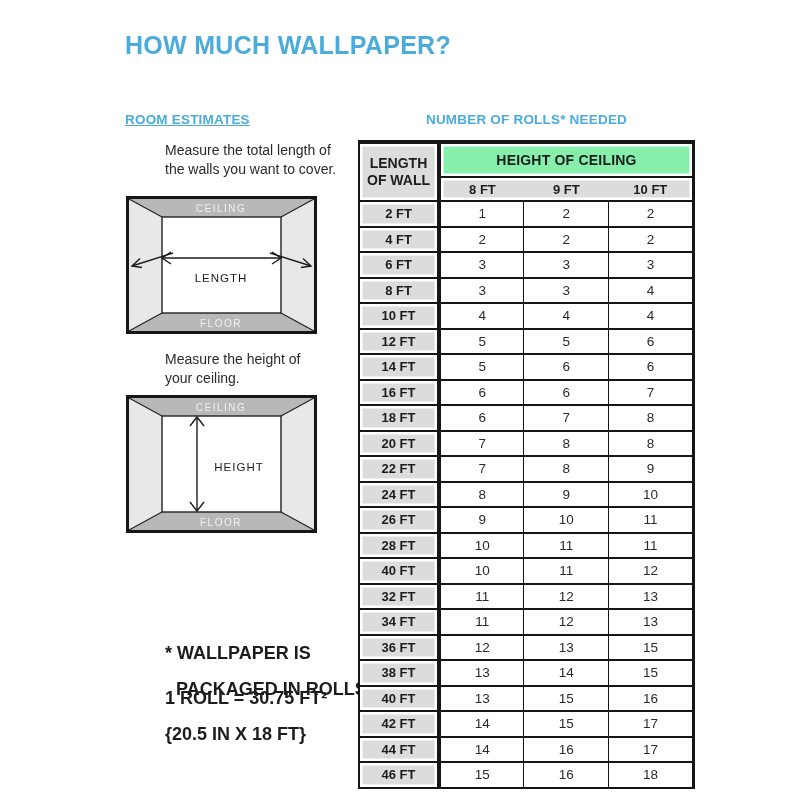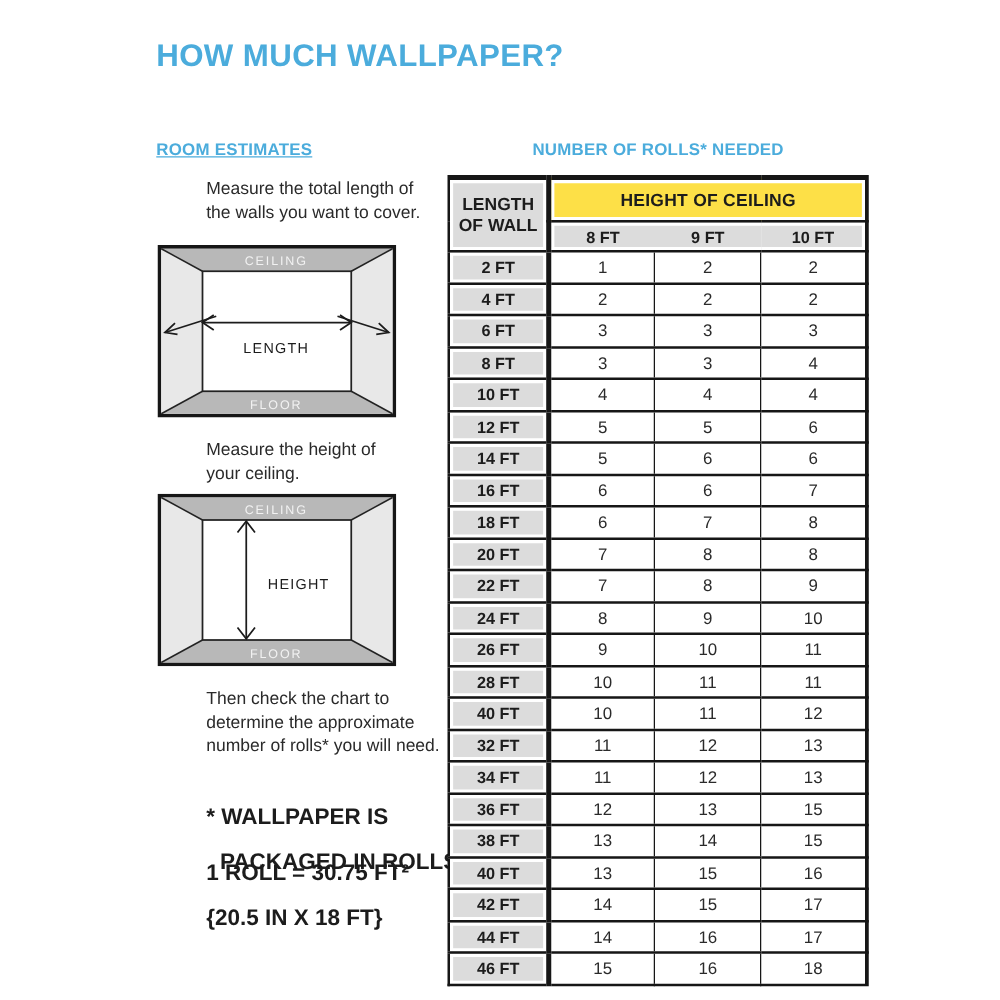--- a/index.html
+++ b/index.html
@@ -87,21 +87,21 @@
     background: #dcdcdc;
     box-shadow: inset 0 0 0 2.5px #fff;
     border-right: 4px solid #161616;
     font-size: 14px;
     font-weight: bold;
     color: #1c1c1c;
     white-space: pre-line;
     line-height: 17px;
   }
   th.group {
-    background: #fde047;
+    background: #86efac;
     box-shadow: inset 0 0 0 2.5px #fff;
     border-bottom: 2px solid #161616;
     font-size: 14px;
     font-weight: bold;
     color: #1c1c1c;
     letter-spacing: 0.2px;
   }
   th.sub {
     background: #dcdcdc;
     box-shadow: inset 0 2.5px 0 #fff, inset 0 -2.5px 0 #fff;
@@ -188,23 +188,20 @@
     <g stroke="#1c1c1c" stroke-width="1.4" fill="none">
       <line x1="71" y1="22" x2="71" y2="116"></line>
       <polyline points="64,31 71,22 78,31"></polyline>
       <polyline points="64,107 71,116 78,107"></polyline>
     </g>
     <text x="95" y="16" text-anchor="middle" font-size="10" letter-spacing="1.5" fill="#f2f2f2">CEILING</text>
     <text x="95" y="131" text-anchor="middle" font-size="10" letter-spacing="1.5" fill="#f2f2f2">FLOOR</text>
     <text x="113" y="76" text-anchor="middle" font-size="11.5" letter-spacing="1" fill="#1c1c1c">HEIGHT</text>
   </svg>
 
-  <div class="left-text" style="top:549px">Then check the chart to
-determine the approximate
-number of rolls* you will need.</div>
 
   <div class="left-text bold" style="top:626px">
     <div>* WALLPAPER IS</div>
     <div class="note-line2">PACKAGED IN ROLLS</div>
   </div>
 
   <div class="left-text bold" style="top:671px">
     <div>1 ROLL = 30.75 FT²</div>
     <div>{20.5 IN X 18 FT}</div>
   </div>

